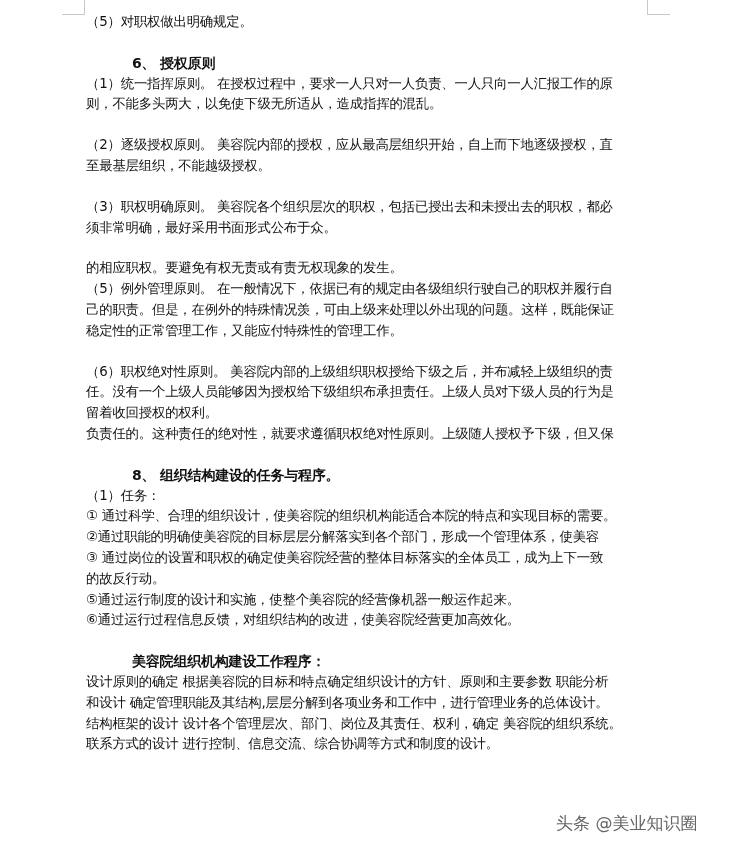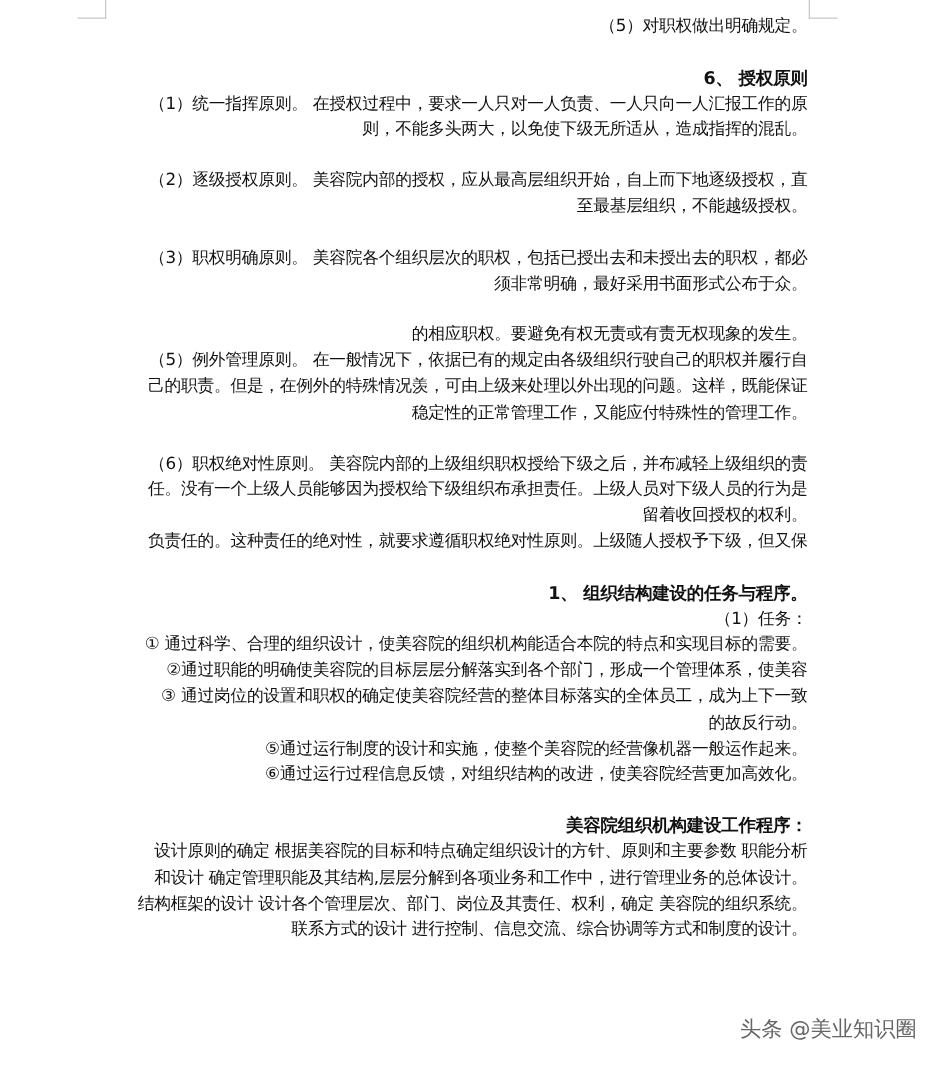--- a/index.html
+++ b/index.html
@@ -1,26 +1,26 @@
 <!DOCTYPE html>
 <html><head>
 <meta charset="utf-8">
 <style>
   html, body { margin: 0; padding: 0; background: #ffffff; }
   body { width: 747px; height: 854px; position: relative; overflow: hidden;
          font-family: "DejaVu Sans", "Liberation Sans", sans-serif; color: #111; }
-  .page { position: absolute; left: 0; top: 0; width: 747px; height: 746px; background: #fff; text-align: right; }
+  .page { position: absolute; left: 0; top: 0; width: 747px; height: 746px; background: #fff; }
   .corner { position: absolute; border-color: #c8c8c8; border-style: solid; width: 22px; height: 14px; }
   .corner.tl { left: 62px; top: 0; border-width: 0 1px 1px 0; }
   .corner.tr { left: 647px; top: 0; border-width: 0 0 1px 1px; }
   .content { position: absolute; left: 86px; top: 12px; width: 560px; font-size: 13.4px; line-height: 20.8px; letter-spacing: -0.2px; }
   .line { white-space: nowrap; }
   .h { font-weight: bold; font-size: 14px; margin-left: 46px; }
   .gap { height: 20px; }
-  .watermark { position: absolute; left: 592px; top: 812px; font-size: 17px; color: #666; letter-spacing: 0; 
+  .watermark { position: absolute; left: 556px; top: 812px; font-size: 17px; color: #666; letter-spacing: 0; 
                text-shadow: 0 0 1px #fff, 1px 1px 0 #fff; }
 </style>
 </head>
 <body>
 
 <div class="page">
   <div class="corner tl"></div>
   <div class="corner tr"></div>
 
   <div class="content">
@@ -39,21 +39,21 @@
     <div class="line">的相应职权。要避免有权无责或有责无权现象的发生。</div>
     <div class="line">（5）例外管理原则。 在一般情况下，依据已有的规定由各级组织行驶自己的职权并履行自</div>
     <div class="line">己的职责。但是，在例外的特殊情况羡，可由上级来处理以外出现的问题。这样，既能保证</div>
     <div class="line">稳定性的正常管理工作，又能应付特殊性的管理工作。</div>
     <div class="gap"></div>
     <div class="line">（6）职权绝对性原则。 美容院内部的上级组织职权授给下级之后，并布减轻上级组织的责</div>
     <div class="line">任。没有一个上级人员能够因为授权给下级组织布承担责任。上级人员对下级人员的行为是</div>
     <div class="line">留着收回授权的权利。</div>
     <div class="line">负责任的。这种责任的绝对性，就要求遵循职权绝对性原则。上级随人授权予下级，但又保</div>
     <div class="gap"></div>
-    <div class="line h">1、  组织结构建设的任务与程序。</div>
+    <div class="line h">8、  组织结构建设的任务与程序。</div>
     <div class="line">（1）任务：</div>
     <div class="line">① 通过科学、合理的组织设计，使美容院的组织机构能适合本院的特点和实现目标的需要。</div>
     <div class="line">②通过职能的明确使美容院的目标层层分解落实到各个部门，形成一个管理体系，使美容</div>
     <div class="line">③ 通过岗位的设置和职权的确定使美容院经营的整体目标落实的全体员工，成为上下一致</div>
     <div class="line">的故反行动。</div>
     <div class="line">⑤通过运行制度的设计和实施，使整个美容院的经营像机器一般运作起来。</div>
     <div class="line">⑥通过运行过程信息反馈，对组织结构的改进，使美容院经营更加高效化。</div>
     <div class="gap"></div>
     <div class="line h">美容院组织机构建设工作程序：</div>
     <div class="line">设计原则的确定  根据美容院的目标和特点确定组织设计的方针、原则和主要参数  职能分析</div>

